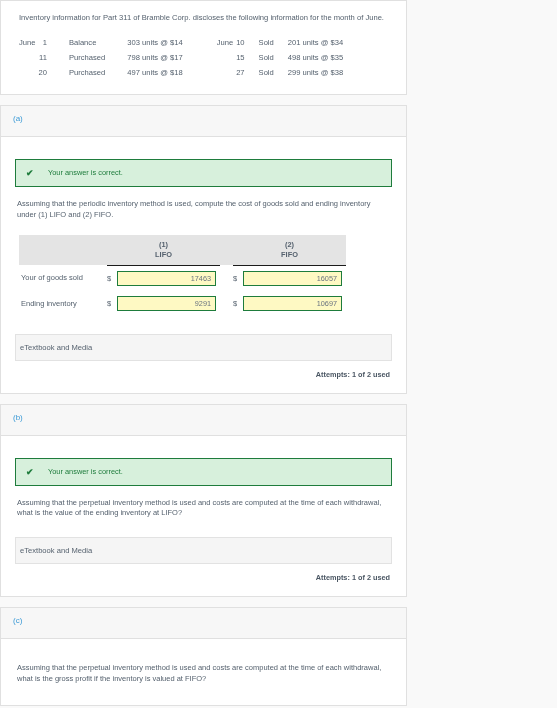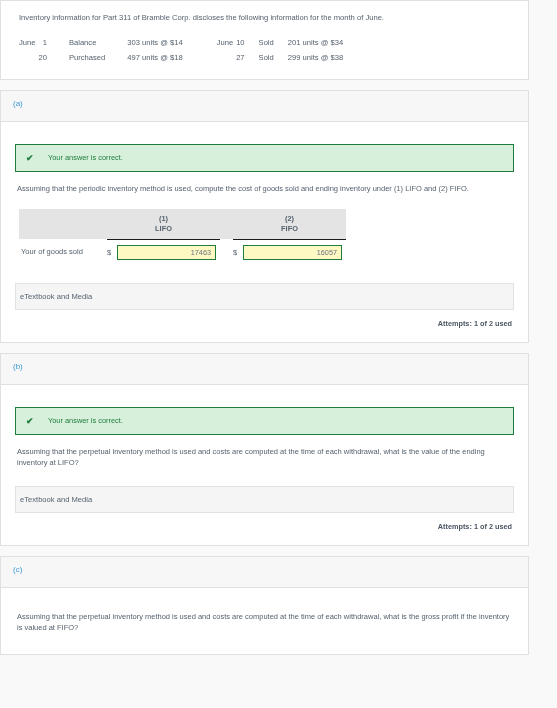--- a/index.html
+++ b/index.html
@@ -17,21 +17,21 @@
     -webkit-font-smoothing: antialiased;
   }
   .page {
     width: 557px;
     position: relative;
   }
   .card {
     background: #ffffff;
     border: 1px solid #e0e0e0;
     margin: 0 0 10px 0;
-    width: 529px;
+    width: 407px;
     box-sizing: border-box;
   }
   .card-pad {
     padding: 10px 14px 14px 14px;
   }
 
   
   .intro-text {
     font-size: 7.6px;
     color: #55616e;
@@ -211,20 +211,30 @@
         <tbody>
           <tr>
             <td class="c-month">June</td>
             <td class="c-day">1</td>
             <td class="c-act">Balance</td>
             <td class="c-units">303 units @ $14</td>
             <td class="c-month2">June</td>
             <td class="c-day2">10</td>
             <td class="c-act2">Sold</td>
             <td class="c-units2">201 units @ $34</td>
+          </tr>
+          <tr>
+            <td class="c-month"></td>
+            <td class="c-day">11</td>
+            <td class="c-act">Purchased</td>
+            <td class="c-units">798 units @ $17</td>
+            <td class="c-month2"></td>
+            <td class="c-day2">15</td>
+            <td class="c-act2">Sold</td>
+            <td class="c-units2">498 units @ $35</td>
           </tr>
           <tr>
             <td class="c-month"></td>
             <td class="c-day">20</td>
             <td class="c-act">Purchased</td>
             <td class="c-units">497 units @ $18</td>
             <td class="c-month2"></td>
             <td class="c-day2">27</td>
             <td class="c-act2">Sold</td>
             <td class="c-units2">299 units @ $38</td>
@@ -272,20 +282,36 @@
               </div>
             </td>
             <td></td>
             <td>
               <div class="cellwrap">
                 <span class="dollar">$</span>
                 <input class="ansbox filled" type="text" readonly="" value="16057" style="">
               </div>
             </td>
           </tr>
+          <tr>
+            <td class="rowlabel">Ending inventory</td>
+            <td>
+              <div class="cellwrap">
+                <span class="dollar">$</span>
+                <input class="ansbox filled" type="text" readonly="" value="9291" style="">
+              </div>
+            </td>
+            <td></td>
+            <td>
+              <div class="cellwrap">
+                <span class="dollar">$</span>
+                <input class="ansbox filled" type="text" readonly="" value="10697" style="">
+              </div>
+            </td>
+          </tr>
         </tbody>
       </table>
 
       <div class="etext">eTextbook and Media</div>
       <div class="attempts">Attempts: 1 of 2 used</div>
     </div>
   </div>
 
   <div class="card">
     <div class="part-head">

